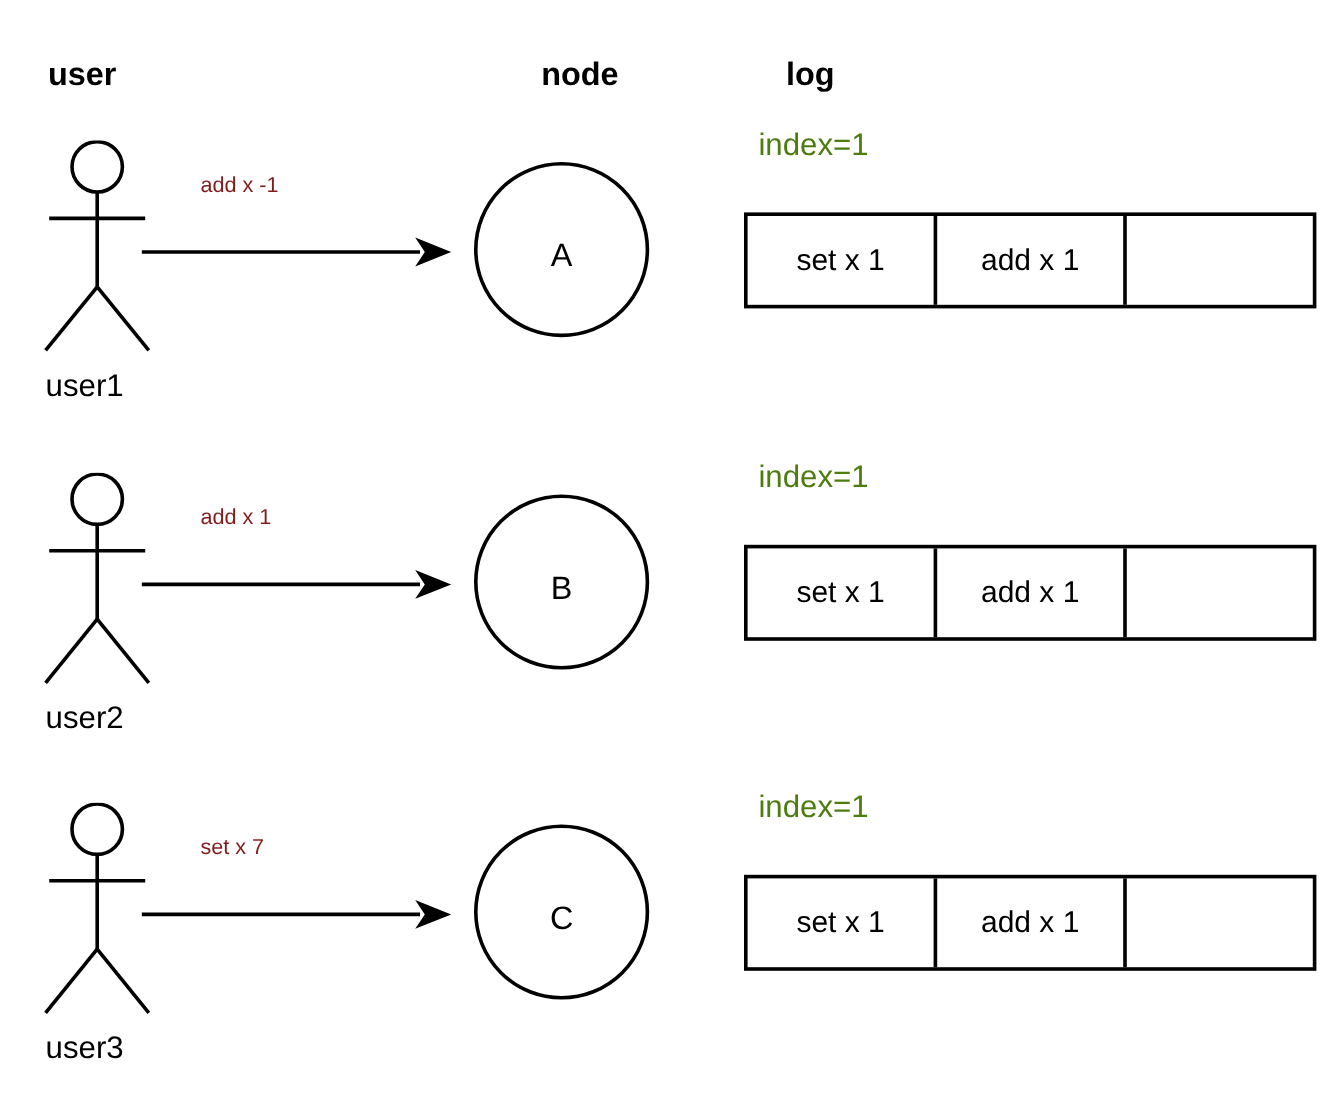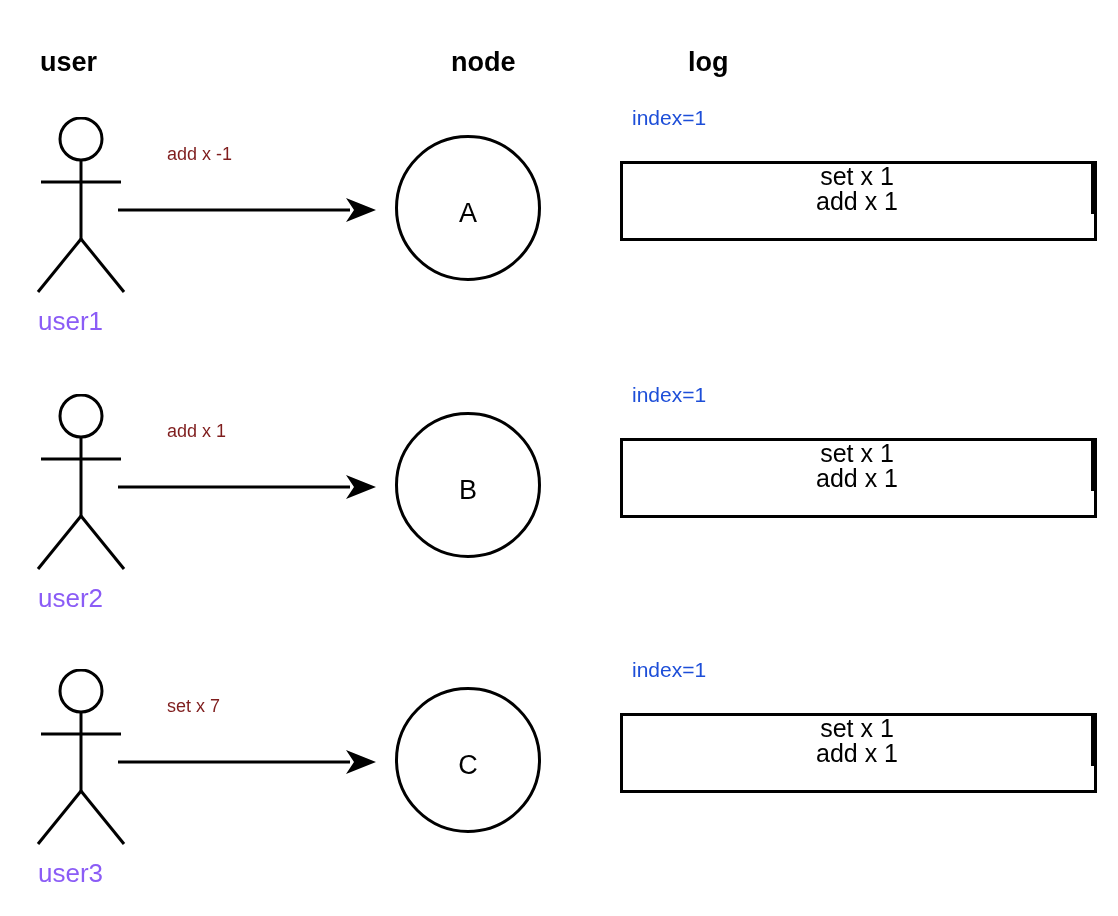--- a/index.html
+++ b/index.html
@@ -28,21 +28,21 @@
   .col-header {
     position: absolute;
     font-size: 27px;
     font-weight: bold;
     color: #000;
     white-space: nowrap;
     line-height: 1;
   }
   .hdr-user { left: 40px;  top: 32px; }
   .hdr-node { left: 451px; top: 32px; }
-  .hdr-log  { left: 688px; top: 32px; }
+  .hdr-log  { left: 655px; top: 32px; }
 
   
   .row {
     position: absolute;
     left: 0;
     width: 1118px;
   }
   .row-1 { top: 0px; }
   .row-2 { top: 277px; }
   .row-3 { top: 552px; }
@@ -57,21 +57,21 @@
   }
   .actor svg { display: block; }
 
   .actor-label {
     position: absolute;
     left: 38px;
     top: 291px;
     font-size: 26px;
     line-height: 1;
     white-space: nowrap;
-    color: #8b5cf6;
+    color: #000000;
   }
 
   
   .arrow {
     position: absolute;
     left: 118px;
     top: 176px;
     width: 262px;
     height: 34px;
   }
@@ -113,37 +113,36 @@
     color: #000;
     padding-top: 10px;
     box-sizing: border-box;
   }
 
   
   .log-index {
     position: absolute;
     left: 632px;
     top: 90px;
-    font-size: 21px;
-    line-height: 1;
-    white-space: nowrap;
-    color: #1d4ed8;
+    font-size: 26px;
+    line-height: 1;
+    white-space: nowrap;
+    color: #4d7c0f;
   }
 
   .log-table {
     position: absolute;
     left: 620px;
-    top: 144px;
+    top: 160px;
     width: 477px;
     height: 80px;
     display: flex;
     border: 3px solid #000000;
     box-sizing: border-box;
     background: #ffffff;
-    flex-direction: column;
   }
   .log-cell {
     flex: 1 1 0;
     border-right: 3px solid #000000;
     box-sizing: border-box;
     display: flex;
     align-items: center;
     justify-content: center;
     font-size: 25px;
     line-height: 1;

